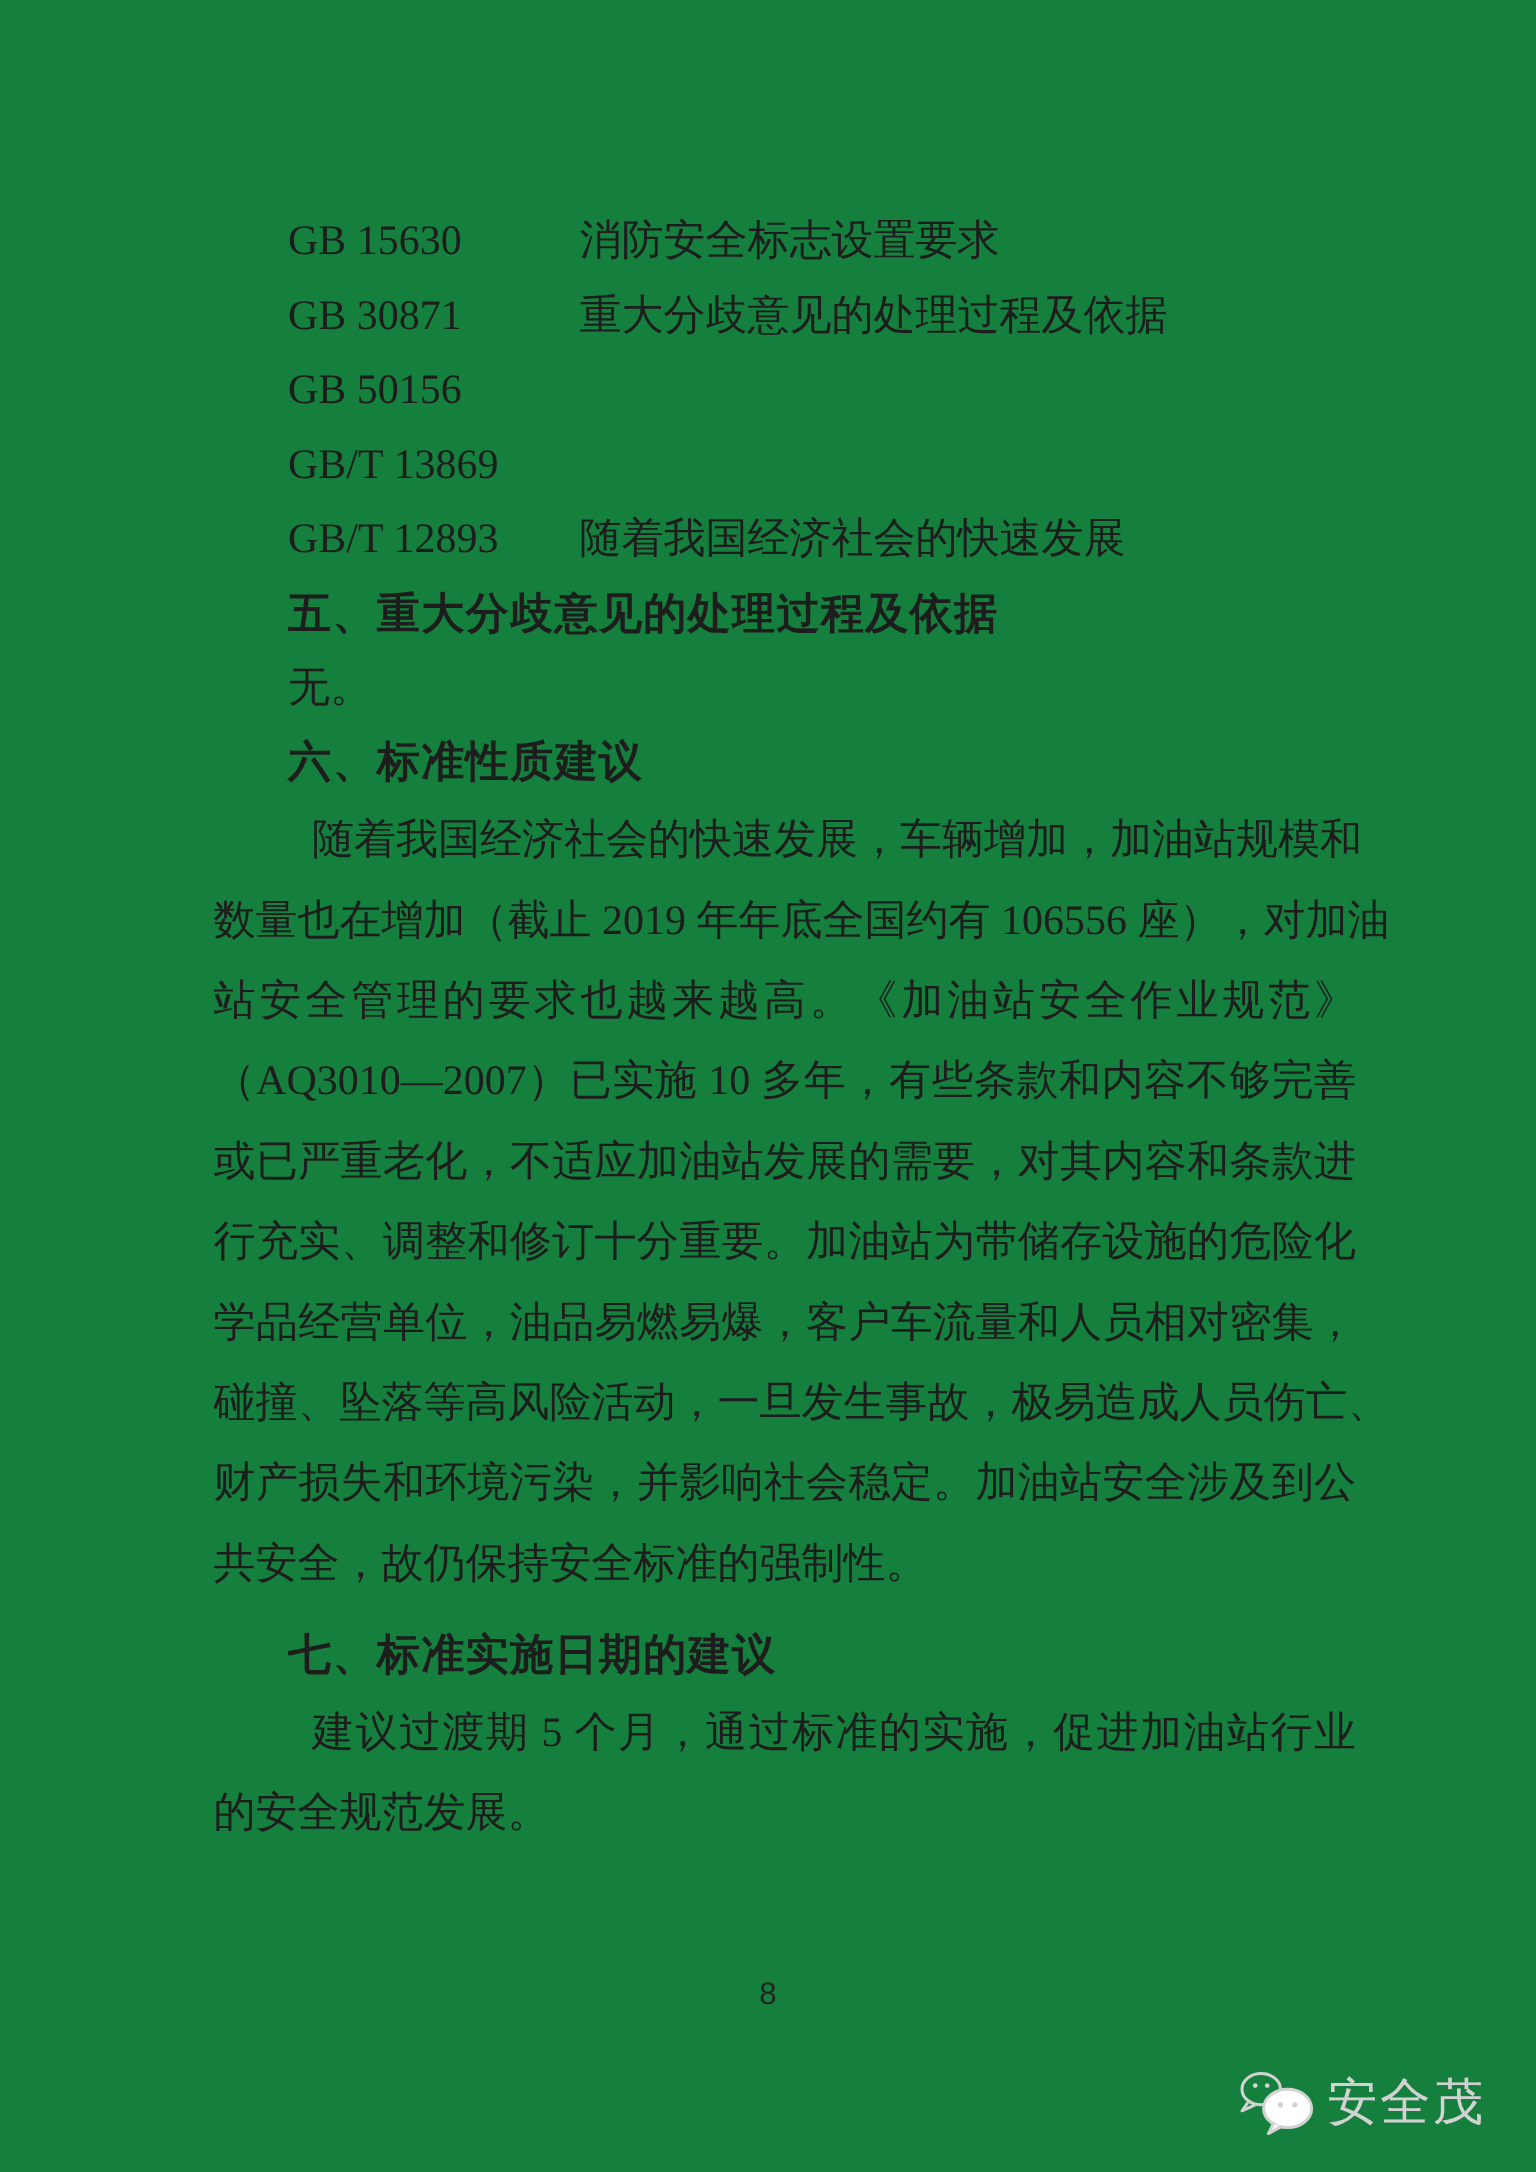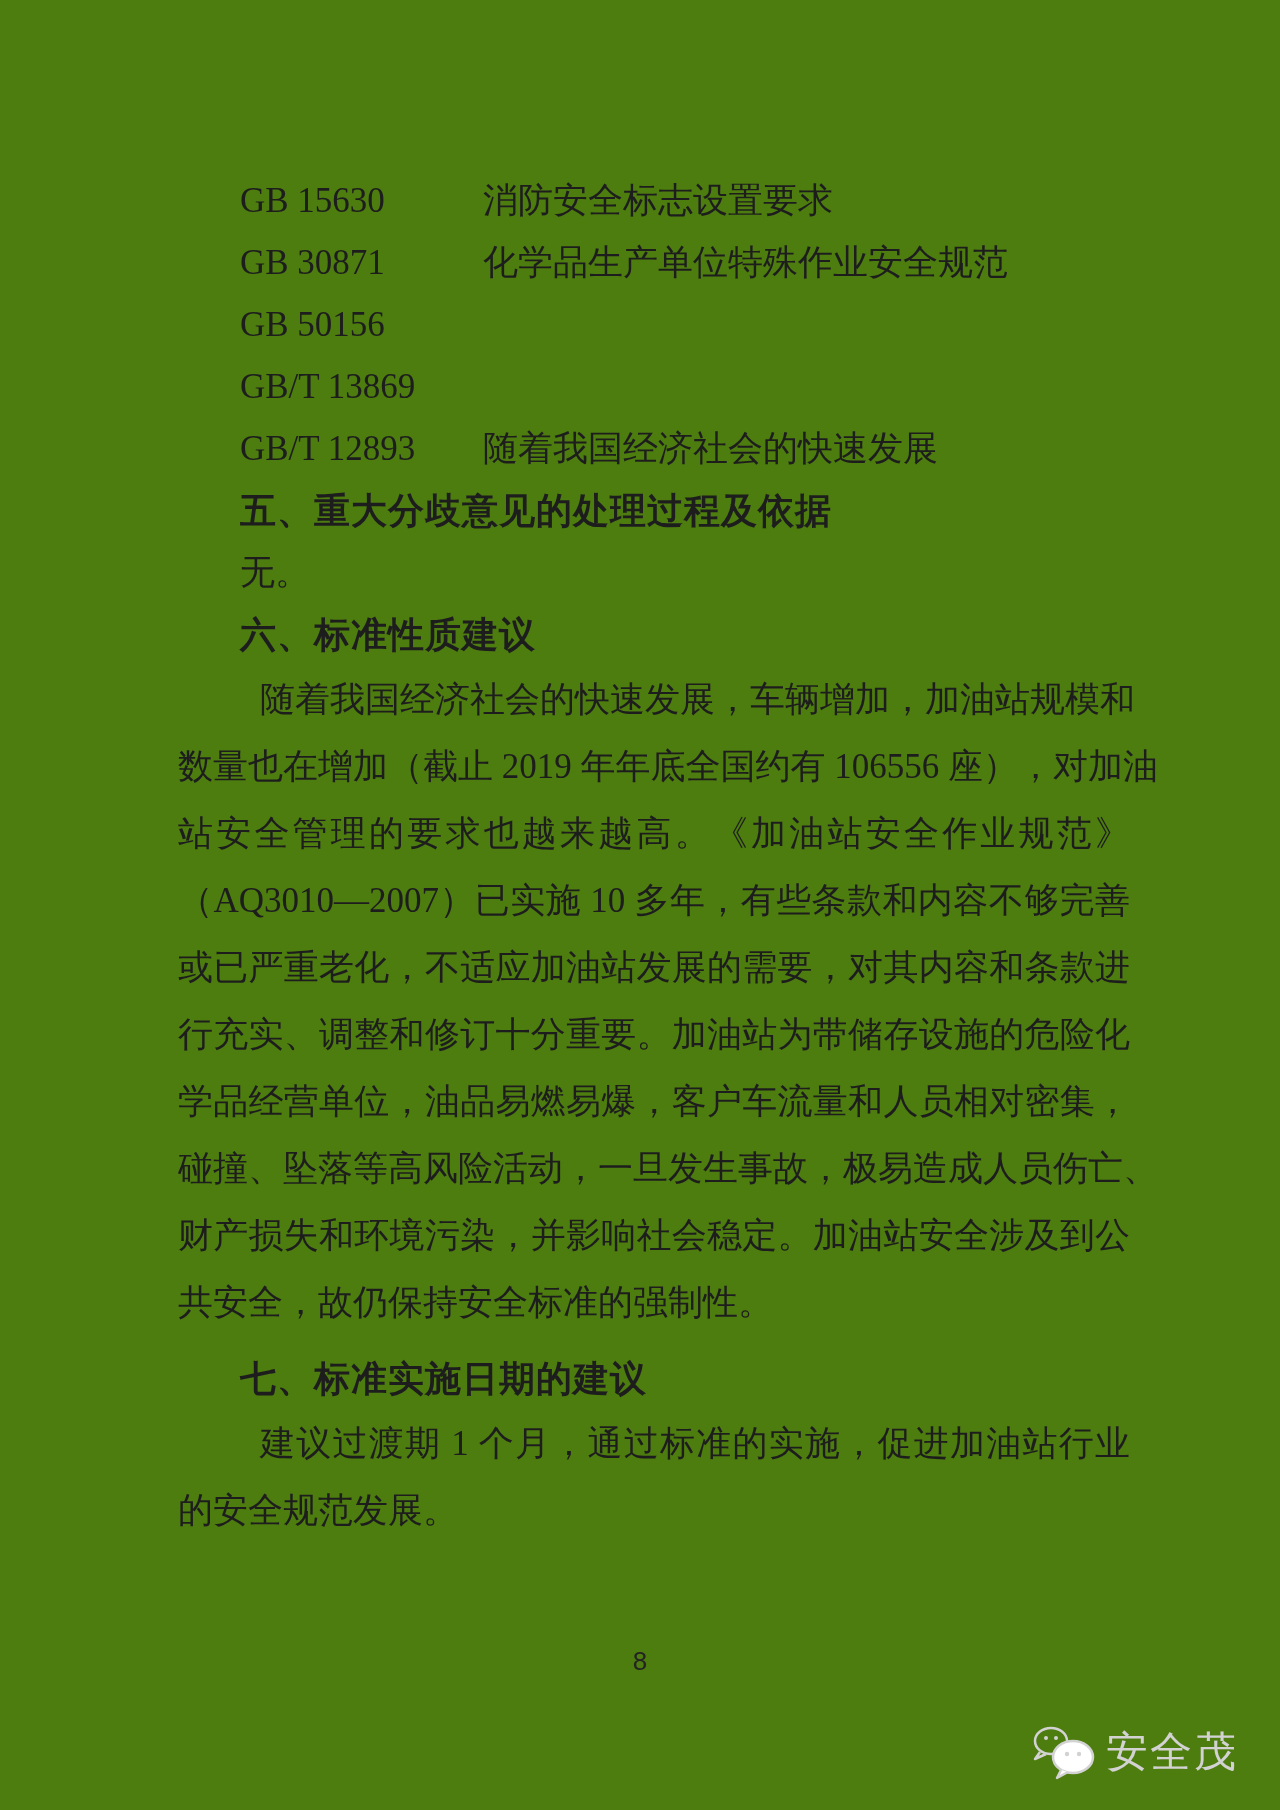--- a/index.html
+++ b/index.html
@@ -1,19 +1,19 @@
 <!DOCTYPE html>
 <html><head>
 <meta charset="utf-8">
 <style>
   html,body { margin:0; padding:0; background:#ffffff; }
   .page {
     position:relative;
     width:1280px; height:1810px;
-    background:#4d7c0f;
+    background:#15803d;
     font-family:"Liberation Serif","DejaVu Serif",serif;
     color:#1d1d1d;
     overflow:hidden;
   }
   .content {
     position:absolute;
     left:178px; top:170px;
     width:952px;
   }
   
@@ -70,21 +70,21 @@
 <div class="page">
   <div class="content">
 
     <div>
       <div class="ref-row">
         <span class="ref-code">GB 15630</span>
         <span class="ref-title">消防安全标志设置要求</span>
       </div>
       <div class="ref-row">
         <span class="ref-code">GB 30871</span>
-        <span class="ref-title">化学品生产单位特殊作业安全规范</span>
+        <span class="ref-title">重大分歧意见的处理过程及依据</span>
       </div>
       <div class="ref-row">
         <span class="ref-code">GB 50156</span>
       </div>
       <div class="ref-row">
         <span class="ref-code">GB/T 13869</span>
       </div>
       <div class="ref-row">
         <span class="ref-code">GB/T 12893</span>
         <span class="ref-title">随着我国经济社会的快速发展</span>
@@ -103,21 +103,21 @@
       <div class="pline">或已严重老化，不适应加油站发展的需要，对其内容和条款进</div>
       <div class="pline">行充实、调整和修订十分重要。加油站为带储存设施的危险化</div>
       <div class="pline">学品经营单位，油品易燃易爆，客户车流量和人员相对密集，</div>
       <div class="pline">碰撞、坠落等高风险活动，一旦发生事故，极易造成人员伤亡、</div>
       <div class="pline">财产损失和环境污染，并影响社会稳定。加油站安全涉及到公</div>
       <div class="pline end">共安全，故仍保持安全标准的强制性。</div>
     </div>
 
     <div class="heading h7">七、标准实施日期的建议</div>
     <div class="para">
-      <div class="pline indent">建议过渡期 1 个月，通过标准的实施，促进加油站行业</div>
+      <div class="pline indent">建议过渡期 5 个月，通过标准的实施，促进加油站行业</div>
       <div class="pline end">的安全规范发展。</div>
     </div>
 
   </div>
 
   <div class="pagenum">8</div>
 
   <div class="watermark">
     <svg class="wm-icon" width="68" height="56" viewBox="0 0 68 56">
 

